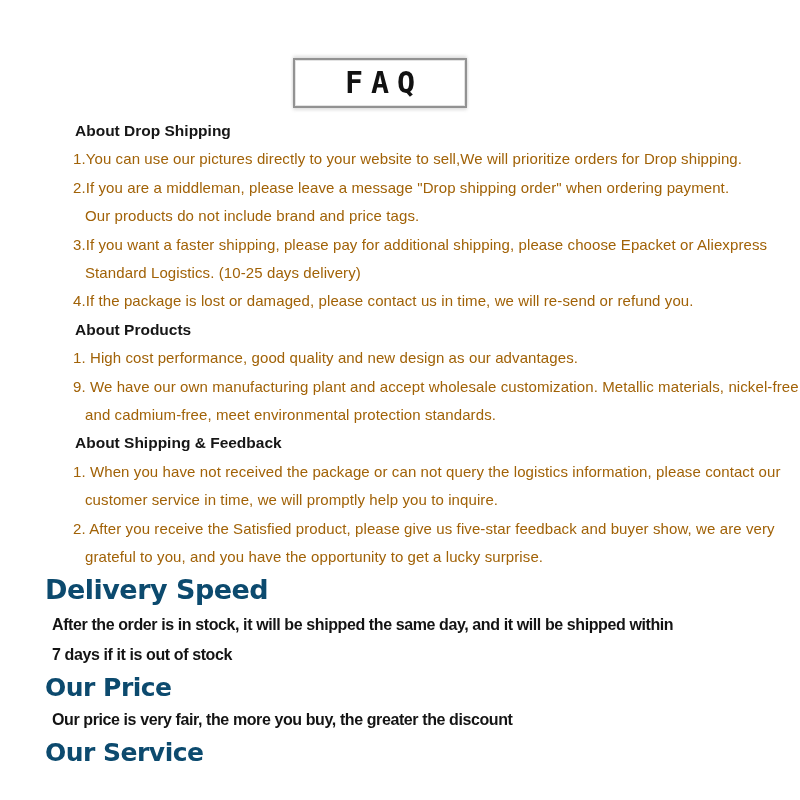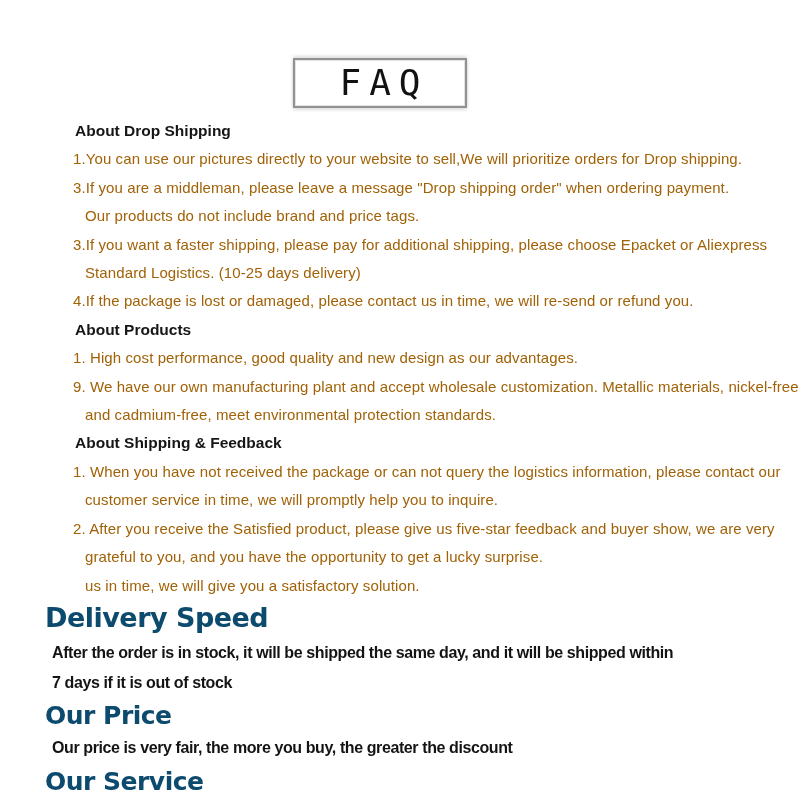--- a/index.html
+++ b/index.html
@@ -20,25 +20,26 @@
     margin: 58px 0 0 293px;
     border: 2px solid #929292;
     background: #ffffff;
     box-shadow: inset 0 0 0 1px #e3e3e3, 0 -2px 3px rgba(140,140,140,0.28), 0 2px 3px rgba(140,140,140,0.28);
     display: flex;
     align-items: center;
     justify-content: center;
   }
   .faq-text {
     font-family: "DejaVu Sans Mono", monospace;
-    font-size: 36px;
+    font-size: 30px;
     letter-spacing: 8px;
     padding-left: 8px;
     color: #121212;
     line-height: 1;
+    font-weight: bold;
   }
   .content {
     margin-top: 9px;
     padding-left: 73px;
     font-size: 15px;
   }
   .sec-h {
     font-size: 15.5px;
     font-weight: bold;
     margin: 0;
@@ -92,37 +93,36 @@
 <div class="page">
 
   <div class="faq-box" style="border-color: rgb(146, 146, 146);">
     <span class="faq-text">FAQ</span>
   </div>
 
   <div class="content">
 
     <p class="sec-h">About Drop Shipping</p>
     <p class="line">1.You can use our pictures directly to your website to sell,We will prioritize orders for Drop shipping.</p>
-    <p class="line">3.If you are a middleman, please leave a message "Drop shipping order" when ordering payment.</p>
+    <p class="line">2.If you are a middleman, please leave a message "Drop shipping order" when ordering payment.</p>
     <p class="line indent">Our products do not include brand and price tags.</p>
     <p class="line">3.If you want a faster shipping, please pay for additional shipping, please choose Epacket or Aliexpress</p>
     <p class="line indent">Standard Logistics. (10-25 days delivery)</p>
     <p class="line">4.If the package is lost or damaged, please contact us in time, we will re-send or refund you.</p>
 
     <p class="sec-h">About Products</p>
     <p class="line">1. High cost performance, good quality and new design as our advantages.</p>
     <p class="line">9. We have our own manufacturing plant and accept wholesale customization. Metallic materials, nickel-free</p>
     <p class="line indent">and cadmium-free, meet environmental protection standards.</p>
 
     <p class="sec-h">About Shipping &amp; Feedback</p>
     <p class="line">1. When you have not received the package or can not query the logistics information, please contact our</p>
     <p class="line indent">customer service in time, we will promptly help you to inquire.</p>
     <p class="line">2. After you receive the Satisfied product, please give us five-star feedback and buyer show, we are very</p>
     <p class="line indent">grateful to you, and you have the opportunity to get a lucky surprise.</p>
-    <p class="line indent">us in time, we will give you a satisfactory solution.</p>
 
   </div>
 
   <div class="bottom">
 
     <p class="big-h">Delivery Speed</p>
     <p class="b-line">After the order is in stock, it will be shipped the same day, and it will be shipped within</p>
     <p class="b-line">7 days if it is out of stock</p>
 
     <p class="big-h small">Our Price</p>

